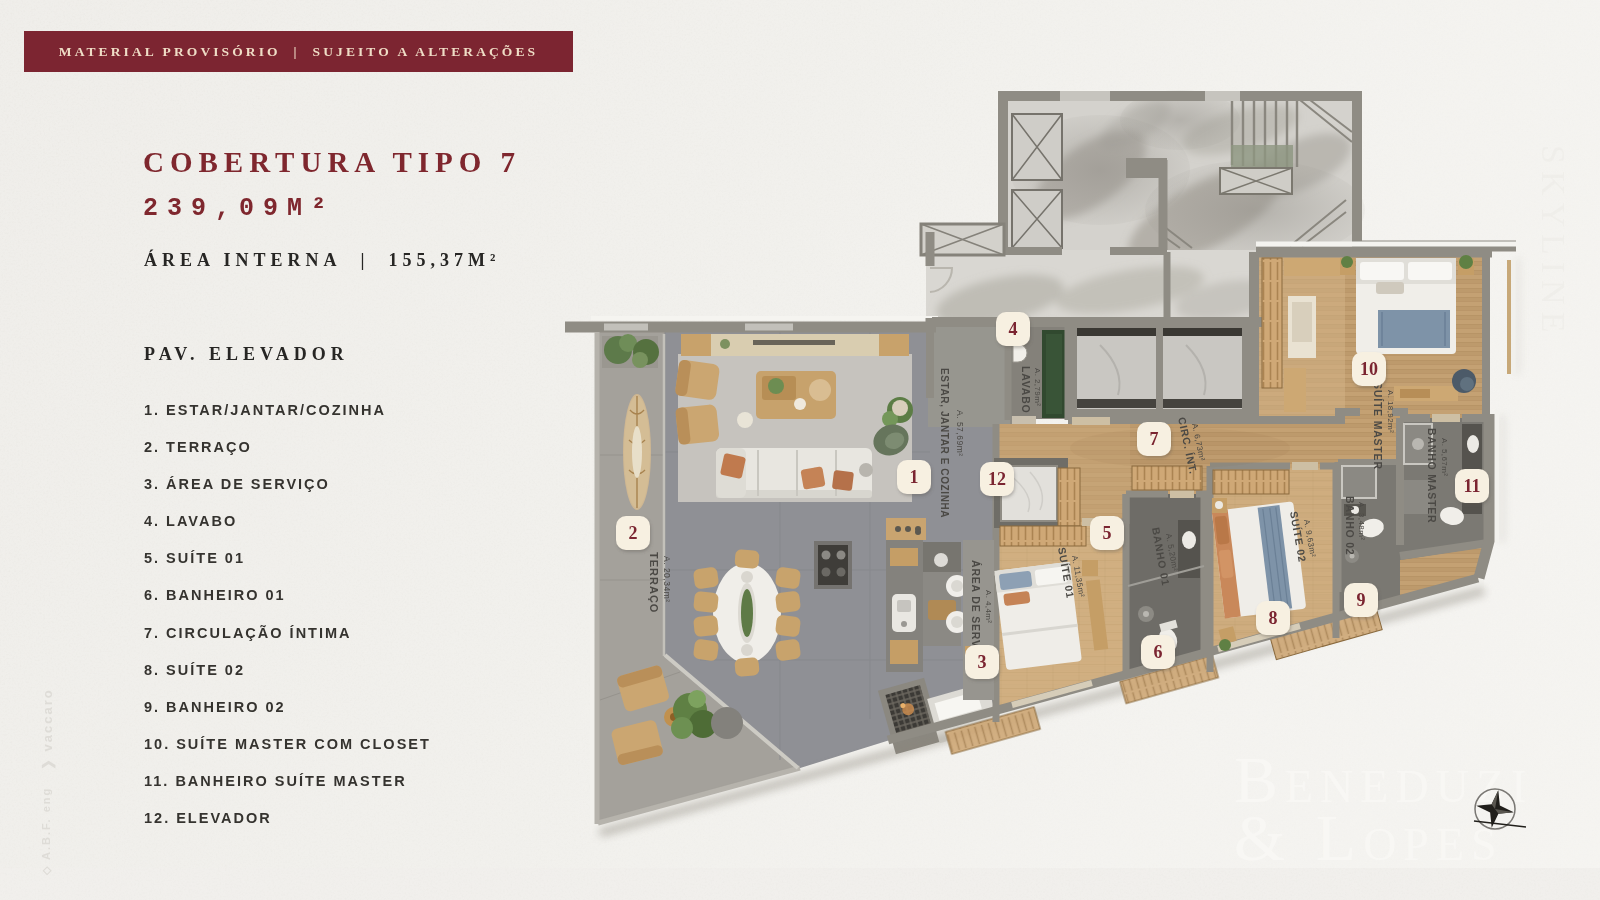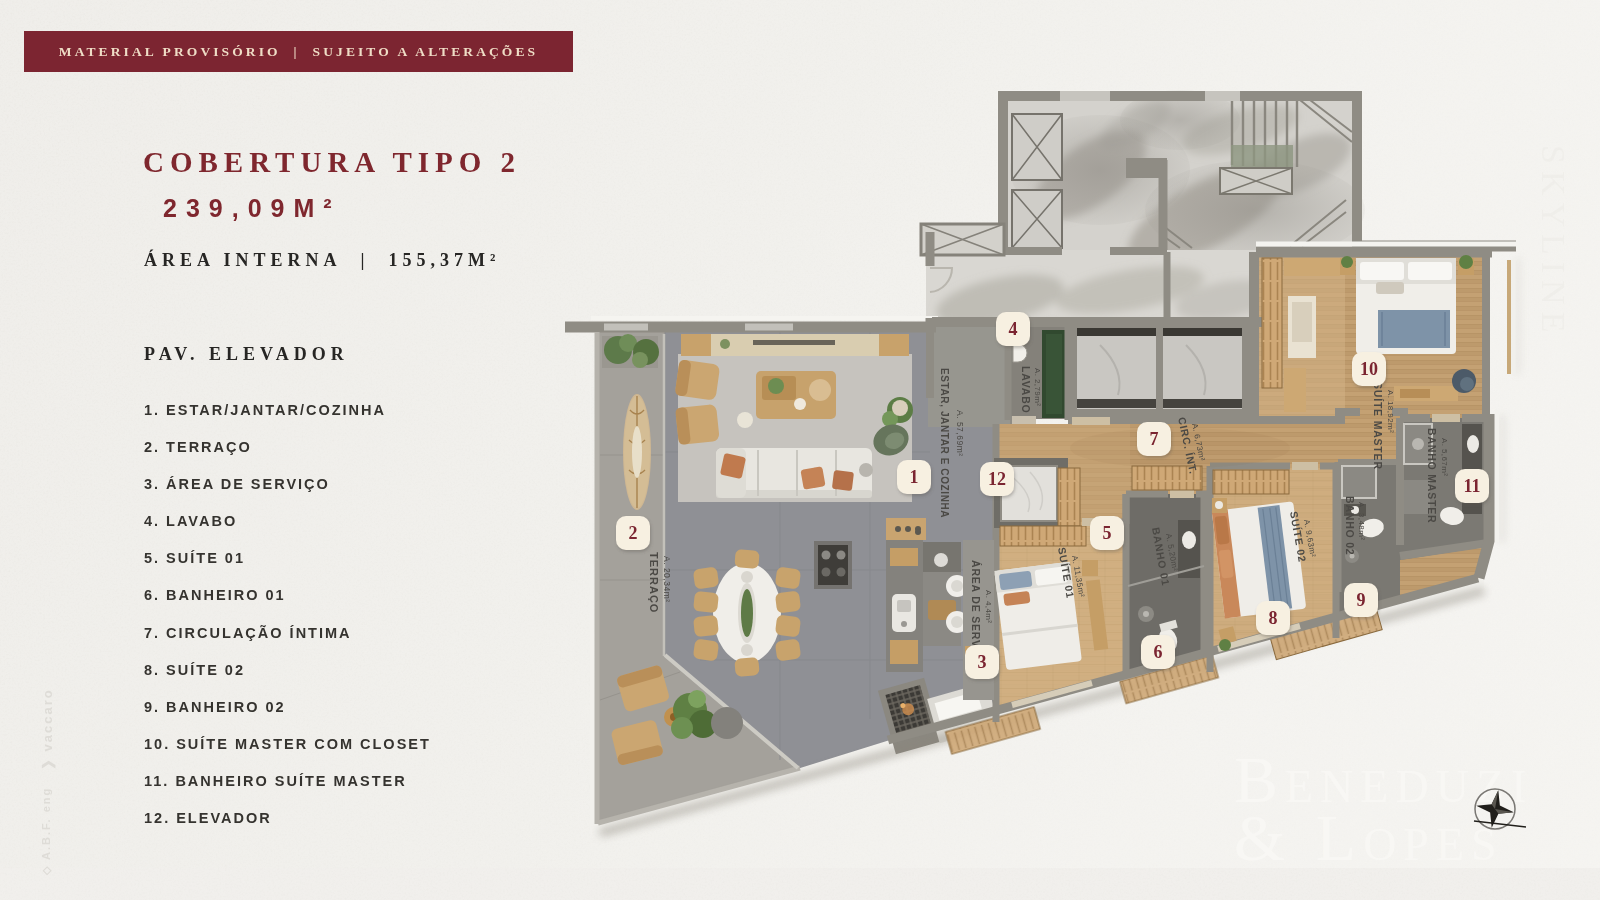--- a/index.html
+++ b/index.html
@@ -6,21 +6,21 @@
     font-family:"Liberation Sans",sans-serif;background:#ebe9e5;}
   .page{position:relative;width:1600px;height:868px;
     background:linear-gradient(115deg,#e8e6e1 0%,#ecebe6 45%,#f1f0ec 75%,#f3f2ee 100%);}
   .paper{position:absolute;inset:0;opacity:.5;pointer-events:none;}
   .banner{position:absolute;left:24px;top:31px;width:549px;height:41px;background:#7c2531;
     color:#efddc6;font-family:"Liberation Serif",serif;font-weight:bold;font-size:13.5px;
     letter-spacing:3.1px;white-space:nowrap;display:flex;align-items:center;justify-content:center;}
   .title{position:absolute;left:143px;top:146px;color:#7f272e;
     font-family:"Liberation Serif",serif;font-weight:bold;font-size:29px;letter-spacing:6px;}
   .area-m2{position:absolute;left:143px;top:194px;color:#7f272e;
-    font-family:Liberation Sans, sans-serif;font-weight:bold;font-size:25px;letter-spacing:9px;margin-left:20px;}
+    font-family:Liberation Mono, monospace;font-weight:bold;font-size:25px;letter-spacing:9px;}
   .ln1{position:absolute;left:144px;top:250px;color:#272624;
     font-family:"Liberation Serif",serif;font-weight:bold;font-size:18px;letter-spacing:5px;}
   .ln2{position:absolute;left:144px;top:297px;color:#272624;
     font-family:"Liberation Serif",serif;font-weight:bold;font-size:18px;letter-spacing:5px;}
   .ln3{position:absolute;left:144px;top:344px;color:#272624;
     font-family:"Liberation Serif",serif;font-weight:bold;font-size:18px;letter-spacing:5px;}
   .list{position:absolute;left:144px;top:392px;color:#35332f;font-size:14.5px;
     font-weight:bold;letter-spacing:2.0px;line-height:37.1px;}
   .sideword{position:absolute;color:#dedcd7;transform:rotate(-90deg);transform-origin:left top;
     font-size:13px;letter-spacing:2px;font-weight:bold;}
@@ -32,21 +32,21 @@
 <svg class="paper" width="1600" height="900">
   <filter id="ptex">
         <feTurbulence type="fractalNoise" baseFrequency="0.55" numOctaves="2" seed="7" result="n"></feTurbulence>
   <feColorMatrix in="n" type="matrix" values="0 0 0 0 0.93  0 0 0 0 0.92  0 0 0 0 0.90  0.6 0.6 0.6 0 0"></feColorMatrix>
       </filter>
   <rect width="1600" height="900" filter="url(#ptex)"></rect>
 </svg>
 
 <div class="banner">MATERIAL PROVISÓRIO&nbsp; | &nbsp;SUJEITO A ALTERAÇÕES</div>
 
-<div class="title">COBERTURA TIPO 2</div>
+<div class="title">COBERTURA TIPO 7</div>
 
 <div class="area-m2">239,09M²</div>
 
 <div class="ln1">ÁREA INTERNA&nbsp; | &nbsp;155,37M²</div>
 
 
 <div class="ln3">PAV. ELEVADOR</div>
 
 <div class="list">1. ESTAR/JANTAR/COZINHA<br>2. TERRAÇO<br>3. ÁREA DE SERVIÇO<br>4. LAVABO<br>5. SUÍTE 01<br>6. BANHEIRO 01<br>7. CIRCULAÇÃO ÍNTIMA<br>8. SUÍTE 02<br>9. BANHEIRO 02<br>10. SUÍTE MASTER COM CLOSET<br>11. BANHEIRO SUÍTE MASTER<br>12. ELEVADOR</div>
 

